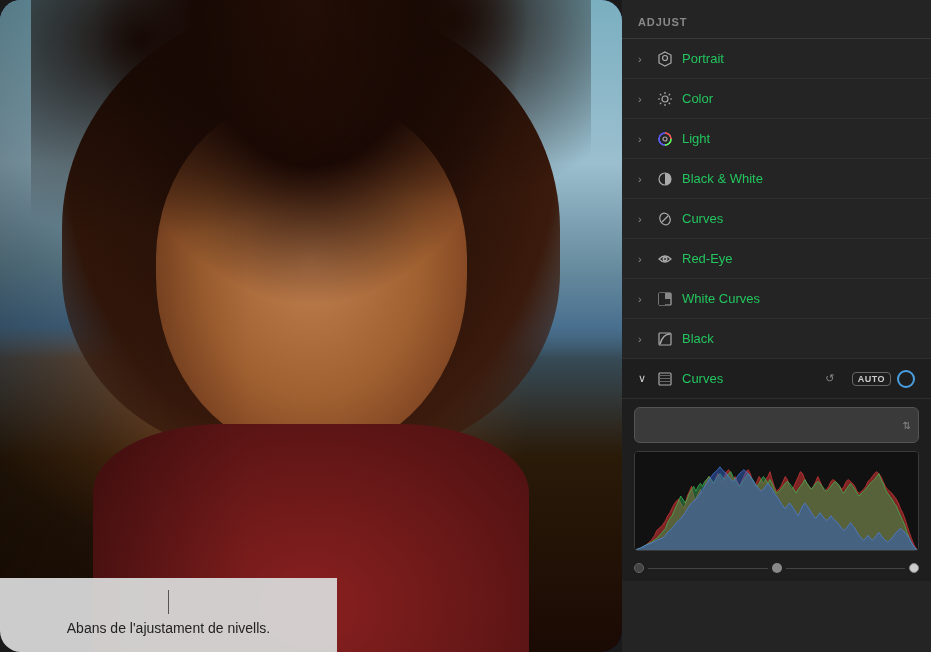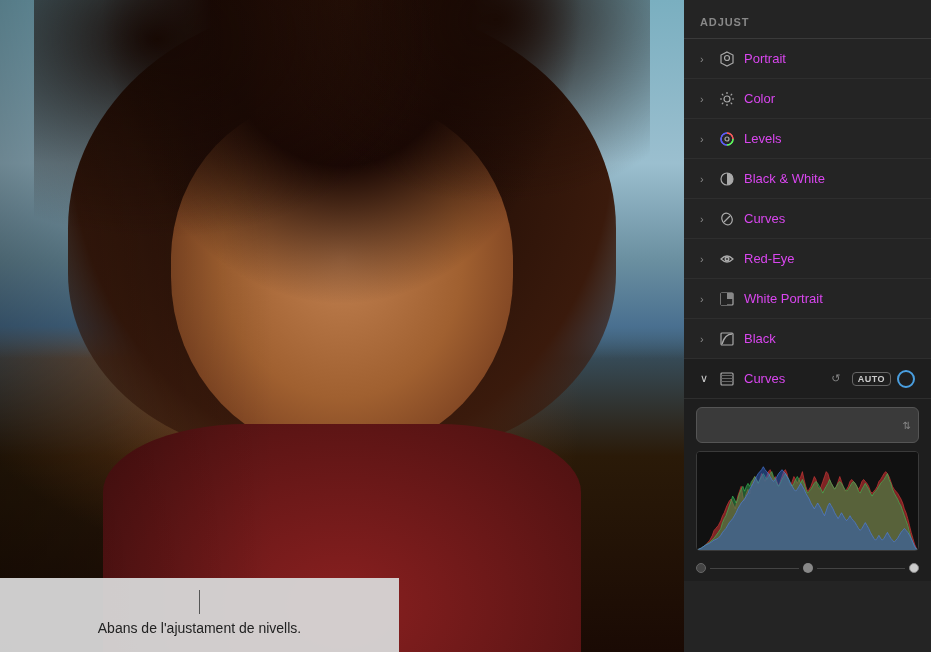--- a/index.html
+++ b/index.html
@@ -18,20 +18,21 @@
       flex: 1;
       height: 100%;
     }
 
     
     .photo-area {
       flex: 1;
       position: relative;
       overflow: hidden;
       background: #1d4ed8;
+      border-radius: 21px;
     }
 
     .photo-bg {
       width: 100%;
       height: 100%;
       background:
         radial-gradient(ellipse at 30% 40%, #c08040 0%, #7a4020 30%, #3a1a08 60%, #1a0a04 100%);
       position: relative;
     }
 
@@ -73,21 +74,21 @@
       bottom: 0;
       left: 15%;
       width: 70%;
       height: 35%;
       background: radial-gradient(ellipse at 50% 80%, #8a2020 0%, #6a1818 50%, #4a1010 100%);
       border-radius: 30% 30% 0 0;
     }
 
     
     .right-panel {
-      width: 247px;
+      width: 309px;
       background: #242424;
       display: flex;
       flex-direction: column;
       height: 100%;
       overflow: hidden;
     }
 
     .panel-header {
       padding: 12px 16px 8px;
       border-bottom: 1px solid #3a3a3a;
@@ -135,21 +136,21 @@
       margin-right: 8px;
       display: flex;
       align-items: center;
       justify-content: center;
       font-size: 14px;
       color: #ccc;
     }
 
     .item-label {
       font-size: 13px;
-      color: #d946ef;
+      color: #22c55e;
       font-weight: 400;
     }
 
     .item-controls {
       margin-left: auto;
       display: flex;
       align-items: center;
       gap: 6px;
     }
 
@@ -167,20 +168,21 @@
     .auto-btn {
       background: transparent;
       border: 1px solid #666;
       border-radius: 4px;
       color: #ccc;
       font-size: 9px;
       font-weight: 600;
       padding: 1px 5px;
       cursor: pointer;
       letter-spacing: 0.05em;
+      margin-left: 6px;
     }
 
     .circle-btn {
       width: 18px;
       height: 18px;
       border: 2px solid #4a9fe0;
       border-radius: 50%;
       background: transparent;
       cursor: pointer;
     }
@@ -369,21 +371,21 @@
         <span class="chevron">›</span>
         <span class="item-icon">
           <svg width="16" height="16" viewBox="0 0 16 16">
               <circle cx="8" cy="8" r="6" fill="none" stroke="#aaa" stroke-width="1.2"></circle>
               <circle cx="8" cy="8" r="2" fill="none" stroke="#aaa" stroke-width="1.2"></circle>
               <path d="M8,2 A6,6 0 0,1 14,8" fill="none" stroke="#f55" stroke-width="1.5"></path>
               <path d="M14,8 A6,6 0 0,1 8,14" fill="none" stroke="#5f5" stroke-width="1.5"></path>
               <path d="M8,14 A6,6 0 0,1 2,8 A6,6 0 0,1 8,2" fill="none" stroke="#55f" stroke-width="1.5"></path>
             </svg>
         </span>
-        <span class="item-label">Levels</span>
+        <span class="item-label">Light</span>
       </div>
 
       <div class="adjust-item">
         <span class="chevron">›</span>
         <span class="item-icon">
           <svg width="16" height="16" viewBox="0 0 16 16">
               <circle cx="8" cy="8" r="6" fill="none" stroke="#aaa" stroke-width="1.2"></circle>
               <path d="M8,2 A6,6 0 0,1 8,14 Z" fill="#aaa"></path>
             </svg>
         </span>
@@ -415,21 +417,21 @@
 
       <div class="adjust-item">
         <span class="chevron">›</span>
         <span class="item-icon">
           <svg width="16" height="16" viewBox="0 0 16 16">
               <rect x="2" y="2" width="12" height="12" rx="1" fill="none" stroke="#aaa" stroke-width="1.2"></rect>
               <rect x="2" y="2" width="6" height="12" fill="#222"></rect>
               <rect x="8" y="2" width="6" height="6" fill="#888"></rect>
             </svg>
         </span>
-        <span class="item-label">White Portrait</span>
+        <span class="item-label">White Curves</span>
       </div>
 
       <div class="adjust-item">
         <span class="chevron">›</span>
         <span class="item-icon">
           <svg width="16" height="16" viewBox="0 0 16 16">
               <rect x="2" y="2" width="12" height="12" rx="1" fill="none" stroke="#aaa" stroke-width="1.2"></rect>
               <path d="M3,13 Q6,3 13,3" fill="none" stroke="#aaa" stroke-width="1.5"></path>
             </svg>
         </span>

